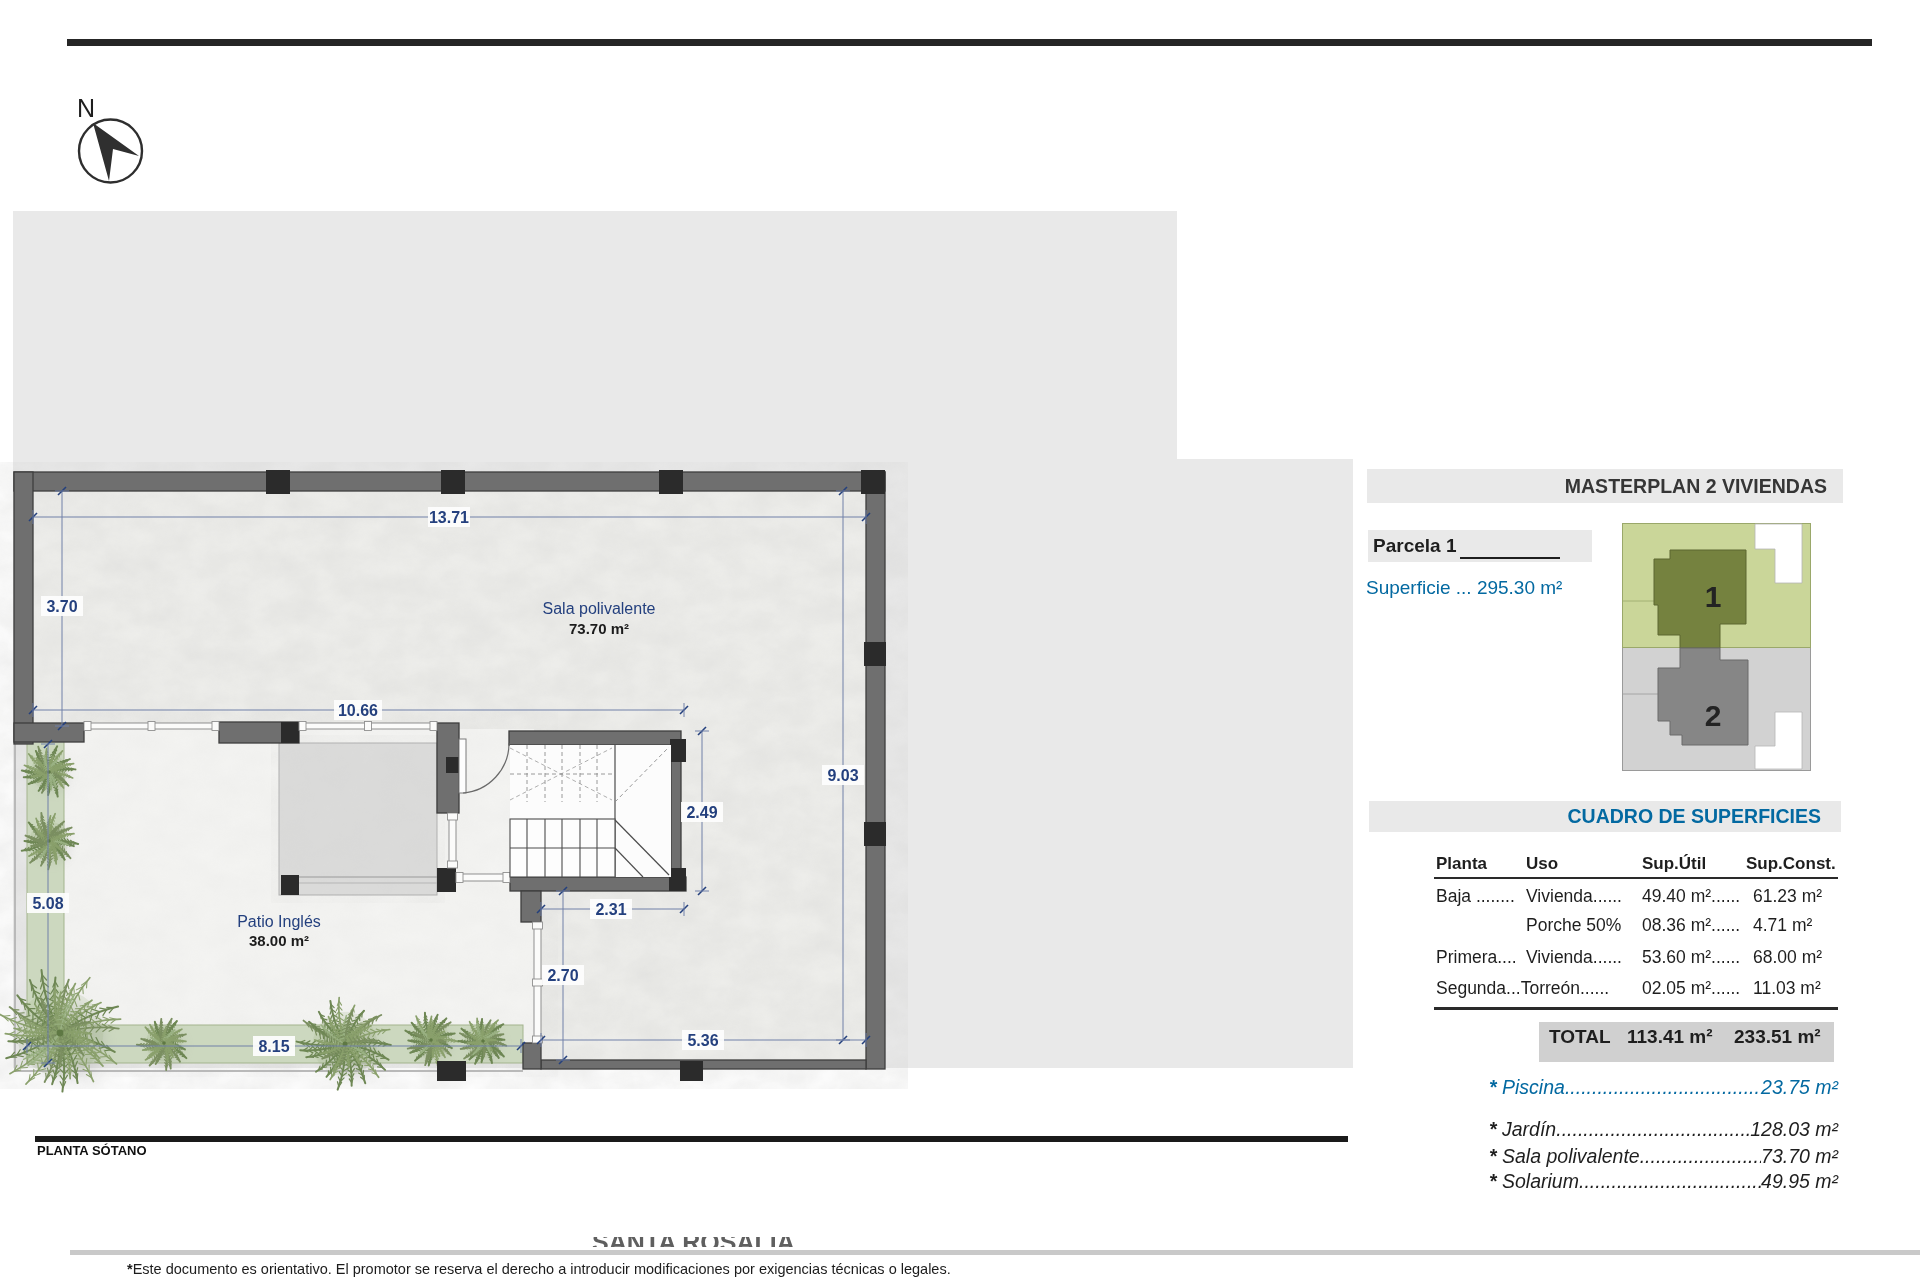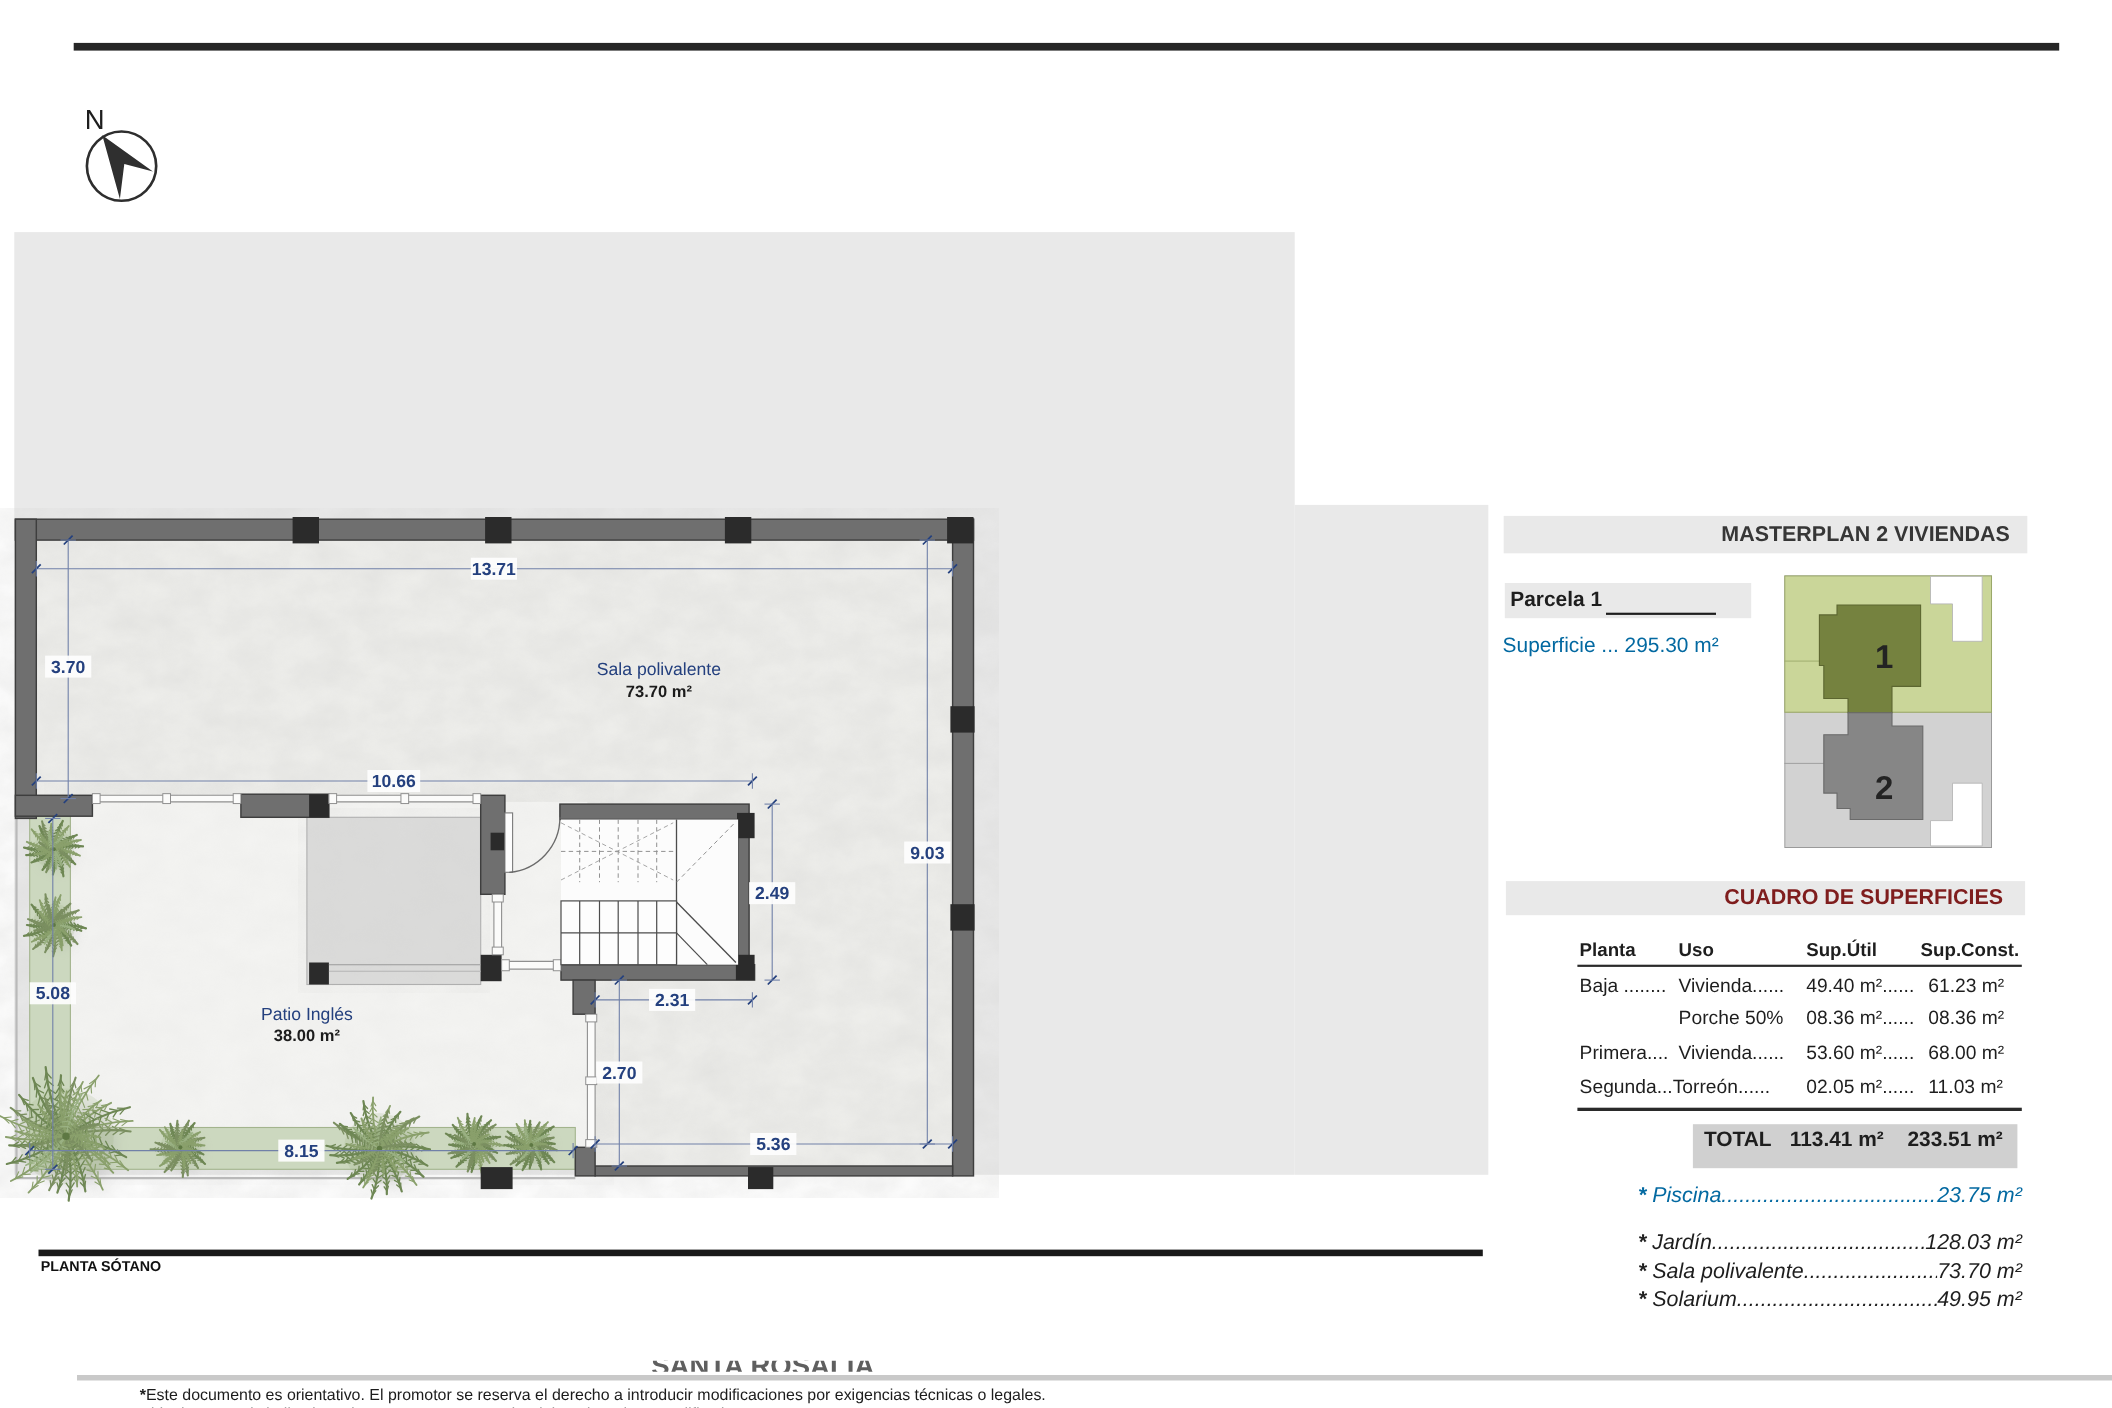--- a/index.html
+++ b/index.html
@@ -713,42 +713,42 @@
       <text x="91" y="203" font-size="30" font-weight="bold" fill="#232323" text-anchor="middle">2</text>
     </g>
 </svg>
 
 <div class="abs bar" style="left:1368px;top:530px;width:224px;height:32px;line-height:32px;font-size:19px;color:#1e1e1e;padding-left:5px;box-sizing:border-box"><b>Parcela 1</b></div>
 
 <div class="abs" style="left:1460px;top:557px;width:100px;height:2px;background:#1e1e1e"></div>
 
 <div class="abs" style="left:1366px;top:577px;font-size:19px;color:#0369a1;white-space:nowrap">Superficie ... 295.30 m²</div>
 
-<div class="abs bar" style="left:1369px;top:801px;width:472px;height:31px;line-height:31px;text-align:right;padding-right:20px;box-sizing:border-box;font-size:19.5px;font-weight:bold;color:#7f1d1d">CUADRO DE SUPERFICIES</div>
+<div class="abs bar" style="left:1369px;top:801px;width:472px;height:31px;line-height:31px;text-align:right;padding-right:20px;box-sizing:border-box;font-size:19.5px;font-weight:bold;color:#0369a1">CUADRO DE SUPERFICIES</div>
 
 <div class="abs tr" style="top:854px;font-size:17px;font-weight:bold;color:#1e1e1e">
 <span style="left:1436px">Planta</span>
     <span style="left:1526px">Uso</span>
     <span style="left:1642px">Sup.Útil</span>
     <span style="left:1746px">Sup.Const.</span>
   </div>
 
 <div class="abs" style="left:1434px;top:877px;width:404px;height:2px;background:#2a2a2a"></div>
 
 <div class="abs tr" style="top:886px;font-size:17.5px;color:#1e1e1e">
 <span style="left:1436px">Baja ........</span>
     <span style="left:1526px">Vivienda......</span>
     <span style="left:1642px">49.40 m²......</span>
     <span style="left:1753px">61.23 m²</span>
   </div>
 
 <div class="abs tr" style="top:915px;font-size:17.5px;color:#1e1e1e">
 <span style="left:1526px">Porche 50%</span>
     <span style="left:1642px">08.36 m²......</span>
-    <span style="left:1753px">08.36 m²</span>
+    <span style="left:1753px">4.71 m²</span>
   </div>
 
 <div class="abs tr" style="top:947px;font-size:17.5px;color:#1e1e1e">
 <span style="left:1436px">Primera....</span>
     <span style="left:1526px">Vivienda......</span>
     <span style="left:1642px">53.60 m²......</span>
     <span style="left:1753px">68.00 m²</span>
   </div>
 
 <div class="abs tr" style="top:978px;font-size:17.5px;color:#1e1e1e">

